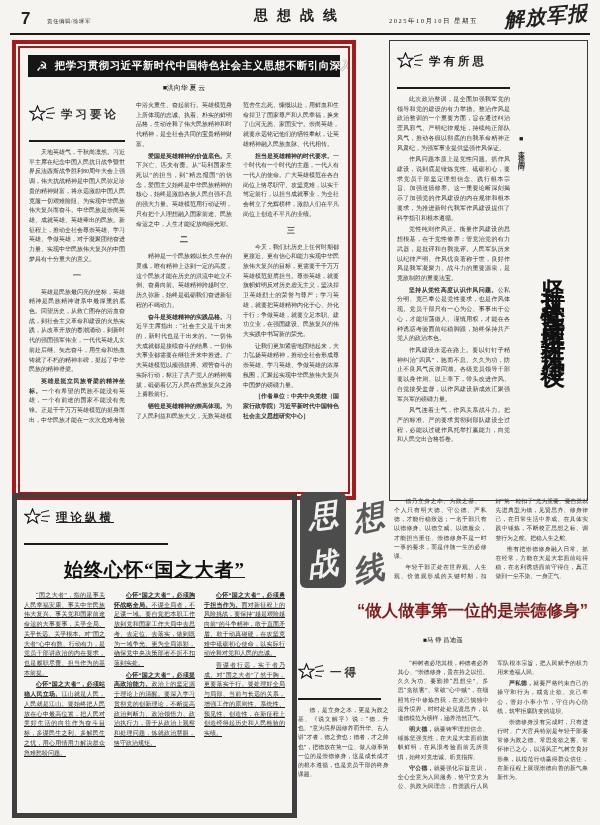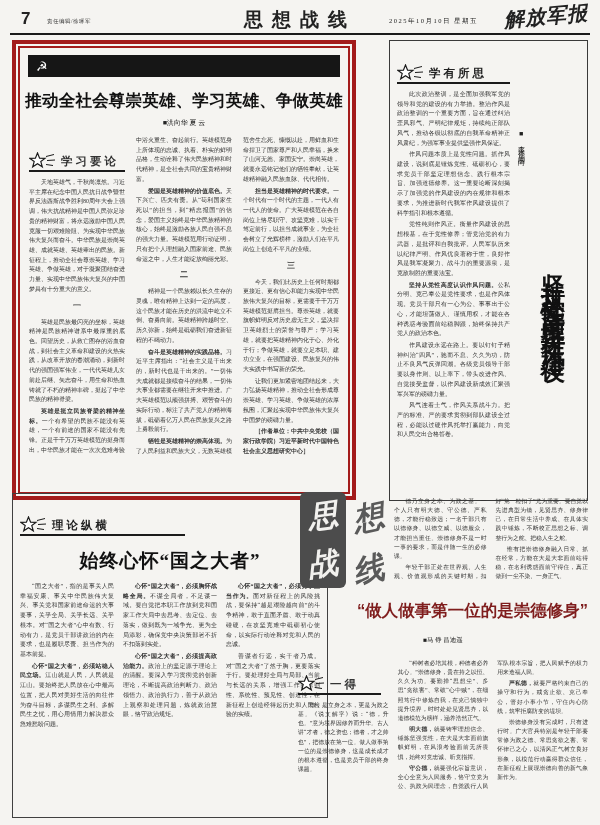--- a/index.html
+++ b/index.html
@@ -4,29 +4,29 @@
 <style>
   html,body{margin:0;padding:0;background:#d8d6d2;}
   .sheet{position:relative;width:600px;height:825px;margin:0 auto;background:#f5f4f1;
          font-family:"Liberation Serif","DejaVu Serif",serif;color:#222;overflow:hidden;}
   [data-interactable]{box-sizing:border-box;}
 
   
   .pagenum{position:absolute;left:21px;top:9px;font:bold 17px "Liberation Sans",sans-serif;}
   .editor{position:absolute;left:47px;top:18px;font-size:5.5px;color:#333;letter-spacing:.5px;}
   .sec-title{position:absolute;left:0;right:0;top:7px;text-align:center;
-             font-weight:bold;font-size:19px;letter-spacing:9px;}
+             font-weight:bold;font-size:14px;letter-spacing:9px;}
   .date{position:absolute;right:122px;top:17px;font-size:6.5px;letter-spacing:1.5px;color:#222;}
   .masthead{position:absolute;right:12px;top:3px;font-style:italic;font-weight:bold;
             font-size:20px;letter-spacing:1px;transform:rotate(-5deg);}
   .head-rule{position:absolute;left:10px;right:10px;top:33px;height:1.5px;background:#1b1b1b;}
 
   
   .sec-head{display:flex;align-items:flex-end;gap:5px;border-bottom:2px solid #1b1b1b;
-            padding-bottom:1px;margin:16px 0 6px;break-inside:avoid;}
+            padding-bottom:18px;margin:4px 0 6px;break-inside:avoid;}
   .sec-head .name{font:bold 11.5px "Liberation Sans",sans-serif;letter-spacing:3px;white-space:nowrap;}
   .bodytext{font-size:6px;line-height:1.62;text-align:justify;color:#333;overflow:hidden;}
   .bp{margin:0 0 2px;text-indent:2em;}
   .bp b{font-weight:bold;}
   .bp.num{text-indent:0;text-align:center;font-weight:bold;font-size:8px;margin:5px 0;}
   .bp.note{font-weight:bold;}
 
   
   .red-frame{position:absolute;left:12px;top:40px;width:344px;height:460px;
              border:4px solid #a31b1b;padding:2px;background:#f5f4f1;}
@@ -46,22 +46,22 @@
              border:1px solid #3a3a3a;padding:7px 7px 6px;overflow:hidden;}
   .right-flex{display:flex;height:420px;}
   .right-flex .col{flex:1;overflow:hidden;}
   .vert-byline{writing-mode:vertical-rl;font-size:7px;letter-spacing:2px;
                padding-top:40px;width:16px;color:#222;}
   .vert-head-wrap{width:54px;display:flex;justify-content:center;align-items:center;}
   .vert-headline{writing-mode:vertical-rl;font-weight:bold;font-size:24px;
                  letter-spacing:7px;color:#111;}
 
   
-  .theory-box{position:absolute;left:12px;top:493px;width:316px;height:325px;
-              border:1px solid #404040;padding:6px 7px;overflow:hidden;}
+  .theory-box{position:absolute;left:12px;top:493px;width:285px;height:325px;
+              border:5px solid #404040;padding:6px 7px;overflow:hidden;text-decoration:underline;}
   .theory-headline{text-align:center;font-weight:bold;font-size:19px;
                    letter-spacing:1px;margin-top:12px;color:#111;}
   .theory-cols{margin-top:8px;height:228px;column-count:3;column-gap:9px;}
   .theory-cols .bp{font-size:6px;}
 
   
   .artwork{position:absolute;left:300px;top:492px;width:88px;height:103px;display:flex;gap:3px;}
   .art-seal{width:46px;height:96px;background:#4c4c4c;border-radius:6px;
             display:flex;flex-direction:column;justify-content:space-around;align-items:center;}
   .art-seal span{color:#f2f1ee;font-style:italic;font-weight:bold;font-size:30px;
@@ -91,22 +91,22 @@
   <div class="editor" data-interactable="false">责任编辑/徐琢军</div>
   <div class="sec-title" data-interactable="false">思想战线</div>
   <div class="date" data-interactable="false">2025年10月10日  星期五</div>
   <div class="masthead" data-interactable="false">解放军报</div>
   <div class="head-rule" data-interactable="false"></div>
 
   <div class="red-frame" data-interactable="false">
     <div class="red-inner" data-interactable="false">
       <div class="banner" data-interactable="false">
         <span class="emblem" data-interactable="false">☭</span>
-      </div>
-      <div class="main-headline" data-interactable="false">推动全社会尊崇英雄、学习英雄、争做英雄</div>
+        <span class="txt" data-interactable="false">把学习贯彻习近平新时代中国特色社会主义思想不断引向深入</span>
+      </div>
       <div class="byline" data-interactable="false">■洪向华  夏  云</div>
       <div class="main-cols bodytext" data-interactable="false">
         <div class="sec-head" data-interactable="false">
           <svg class="star-svg" data-interactable="false" width="27" height="17" viewBox="0 0 27 17">
             <path d="M8.5 1 L10.6 6.2 L16 6.4 L11.8 9.6 L13.3 14.8 L8.5 11.8 L3.7 14.8 L5.2 9.6 L1 6.4 L6.4 6.2 Z" fill="#fff" stroke="#1b1b1b" stroke-width="1.2"></path>
             <path d="M17 4.5 L25 2.5 M18 8.5 L26 8 M17 12.5 L24 13.5" stroke="#1b1b1b" stroke-width="1"></path>
           </svg>
           <span class="name" data-interactable="false">学习要论</span>
         </div>
         <div data-interactable="false">

